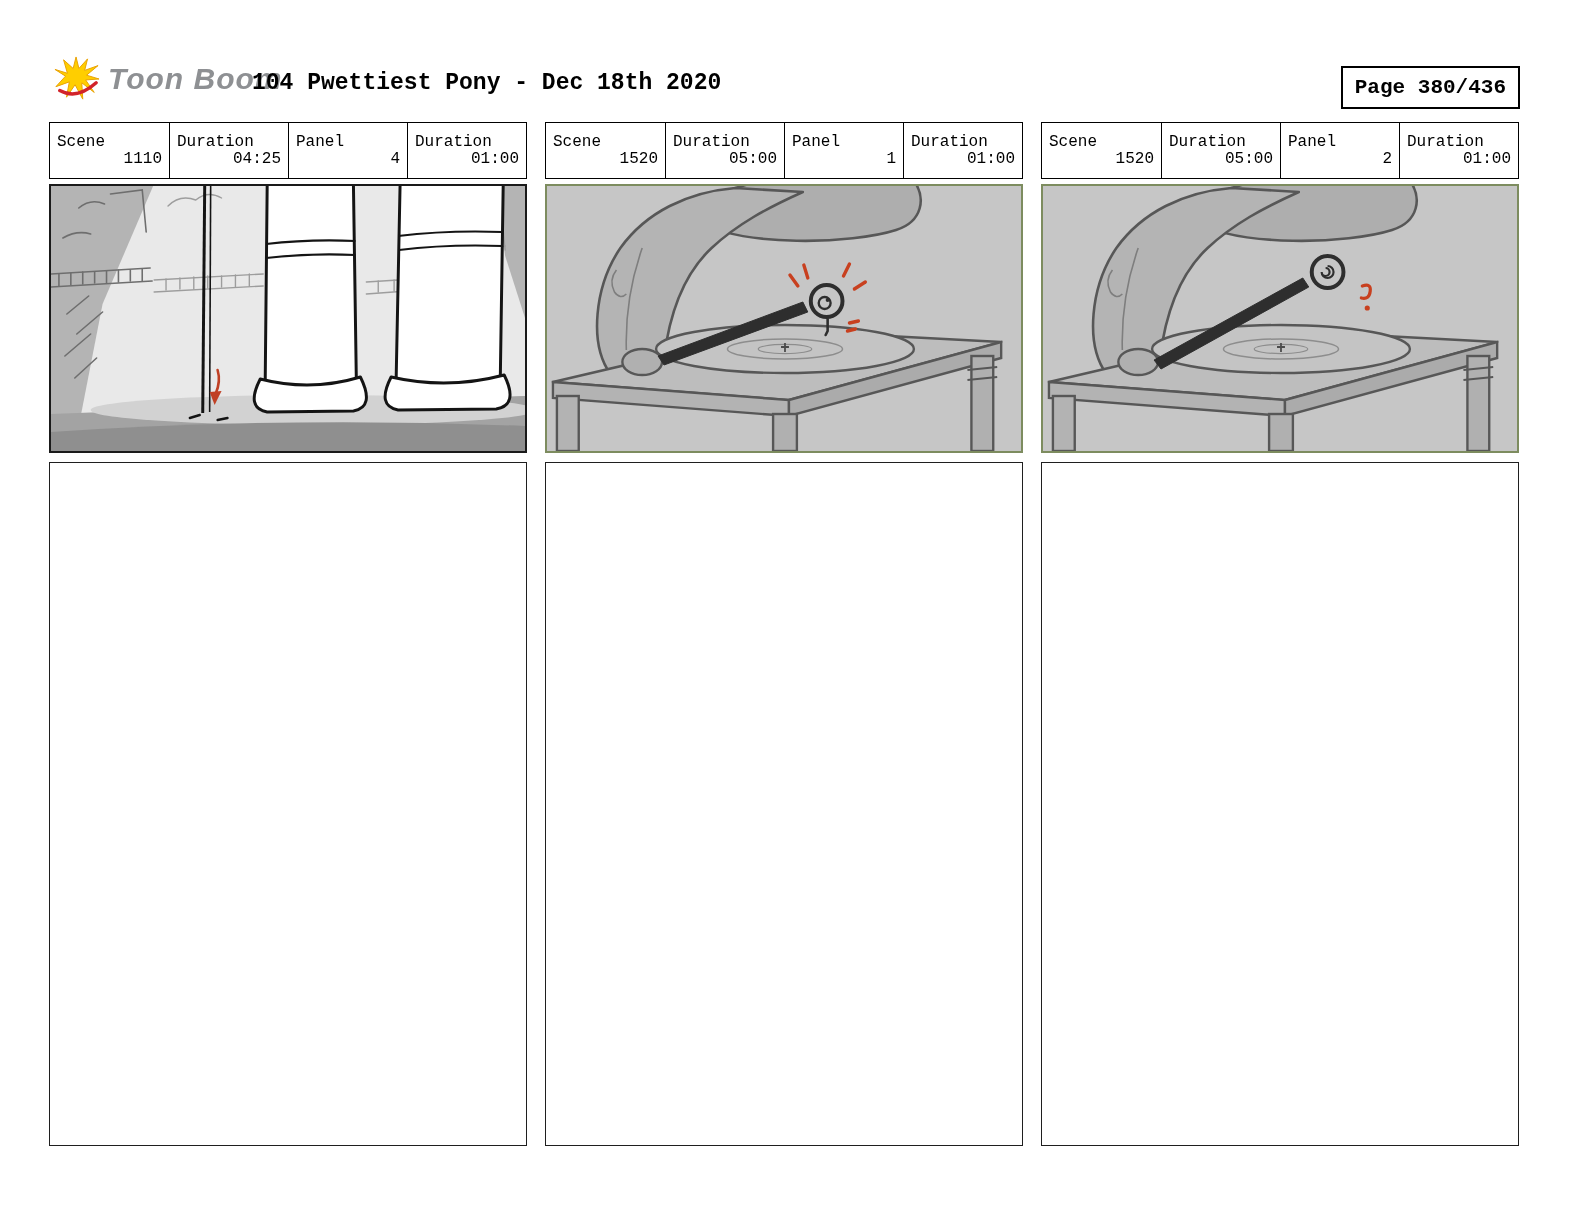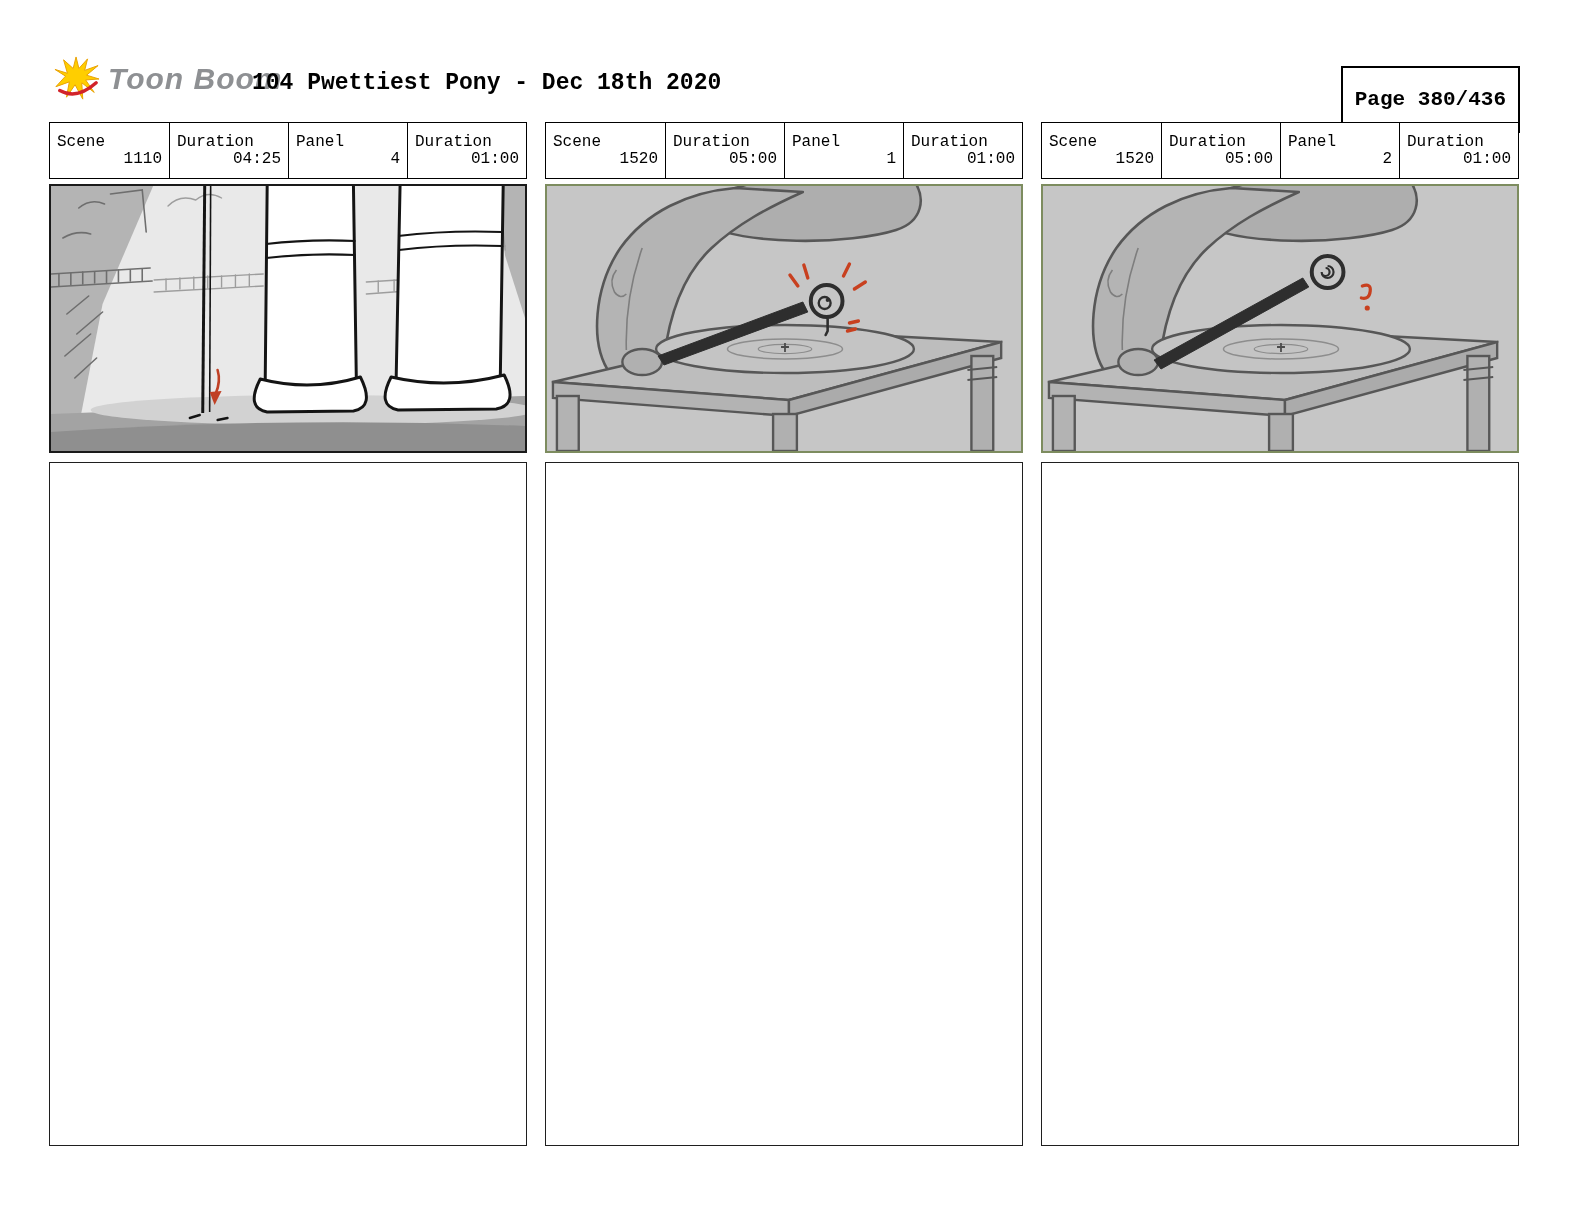--- a/index.html
+++ b/index.html
@@ -24,21 +24,21 @@
     font-weight: bold; font-style: italic;
     font-size: 30px; color: #8e9093; letter-spacing: 1px;
   }
   .doc-title {
     position: absolute; left: 252px; top: 70px;
     font-size: 23px; font-weight: bold; white-space: nowrap;
   }
   .page-num {
     position: absolute; top: 66px; right: 62px;
     border: 2px solid #000;
-    padding: 20px 12px;
+    padding: 8px 12px;
     font-size: 21px; font-weight: bold;
     background: #fff;
   }
 
   
   .col { position: absolute; top: 122px; width: 478px; }
   .col1 { left: 49px; } .col2 { left: 545px; } .col3 { left: 1041px; }
 
   .meta {
     display: grid;

